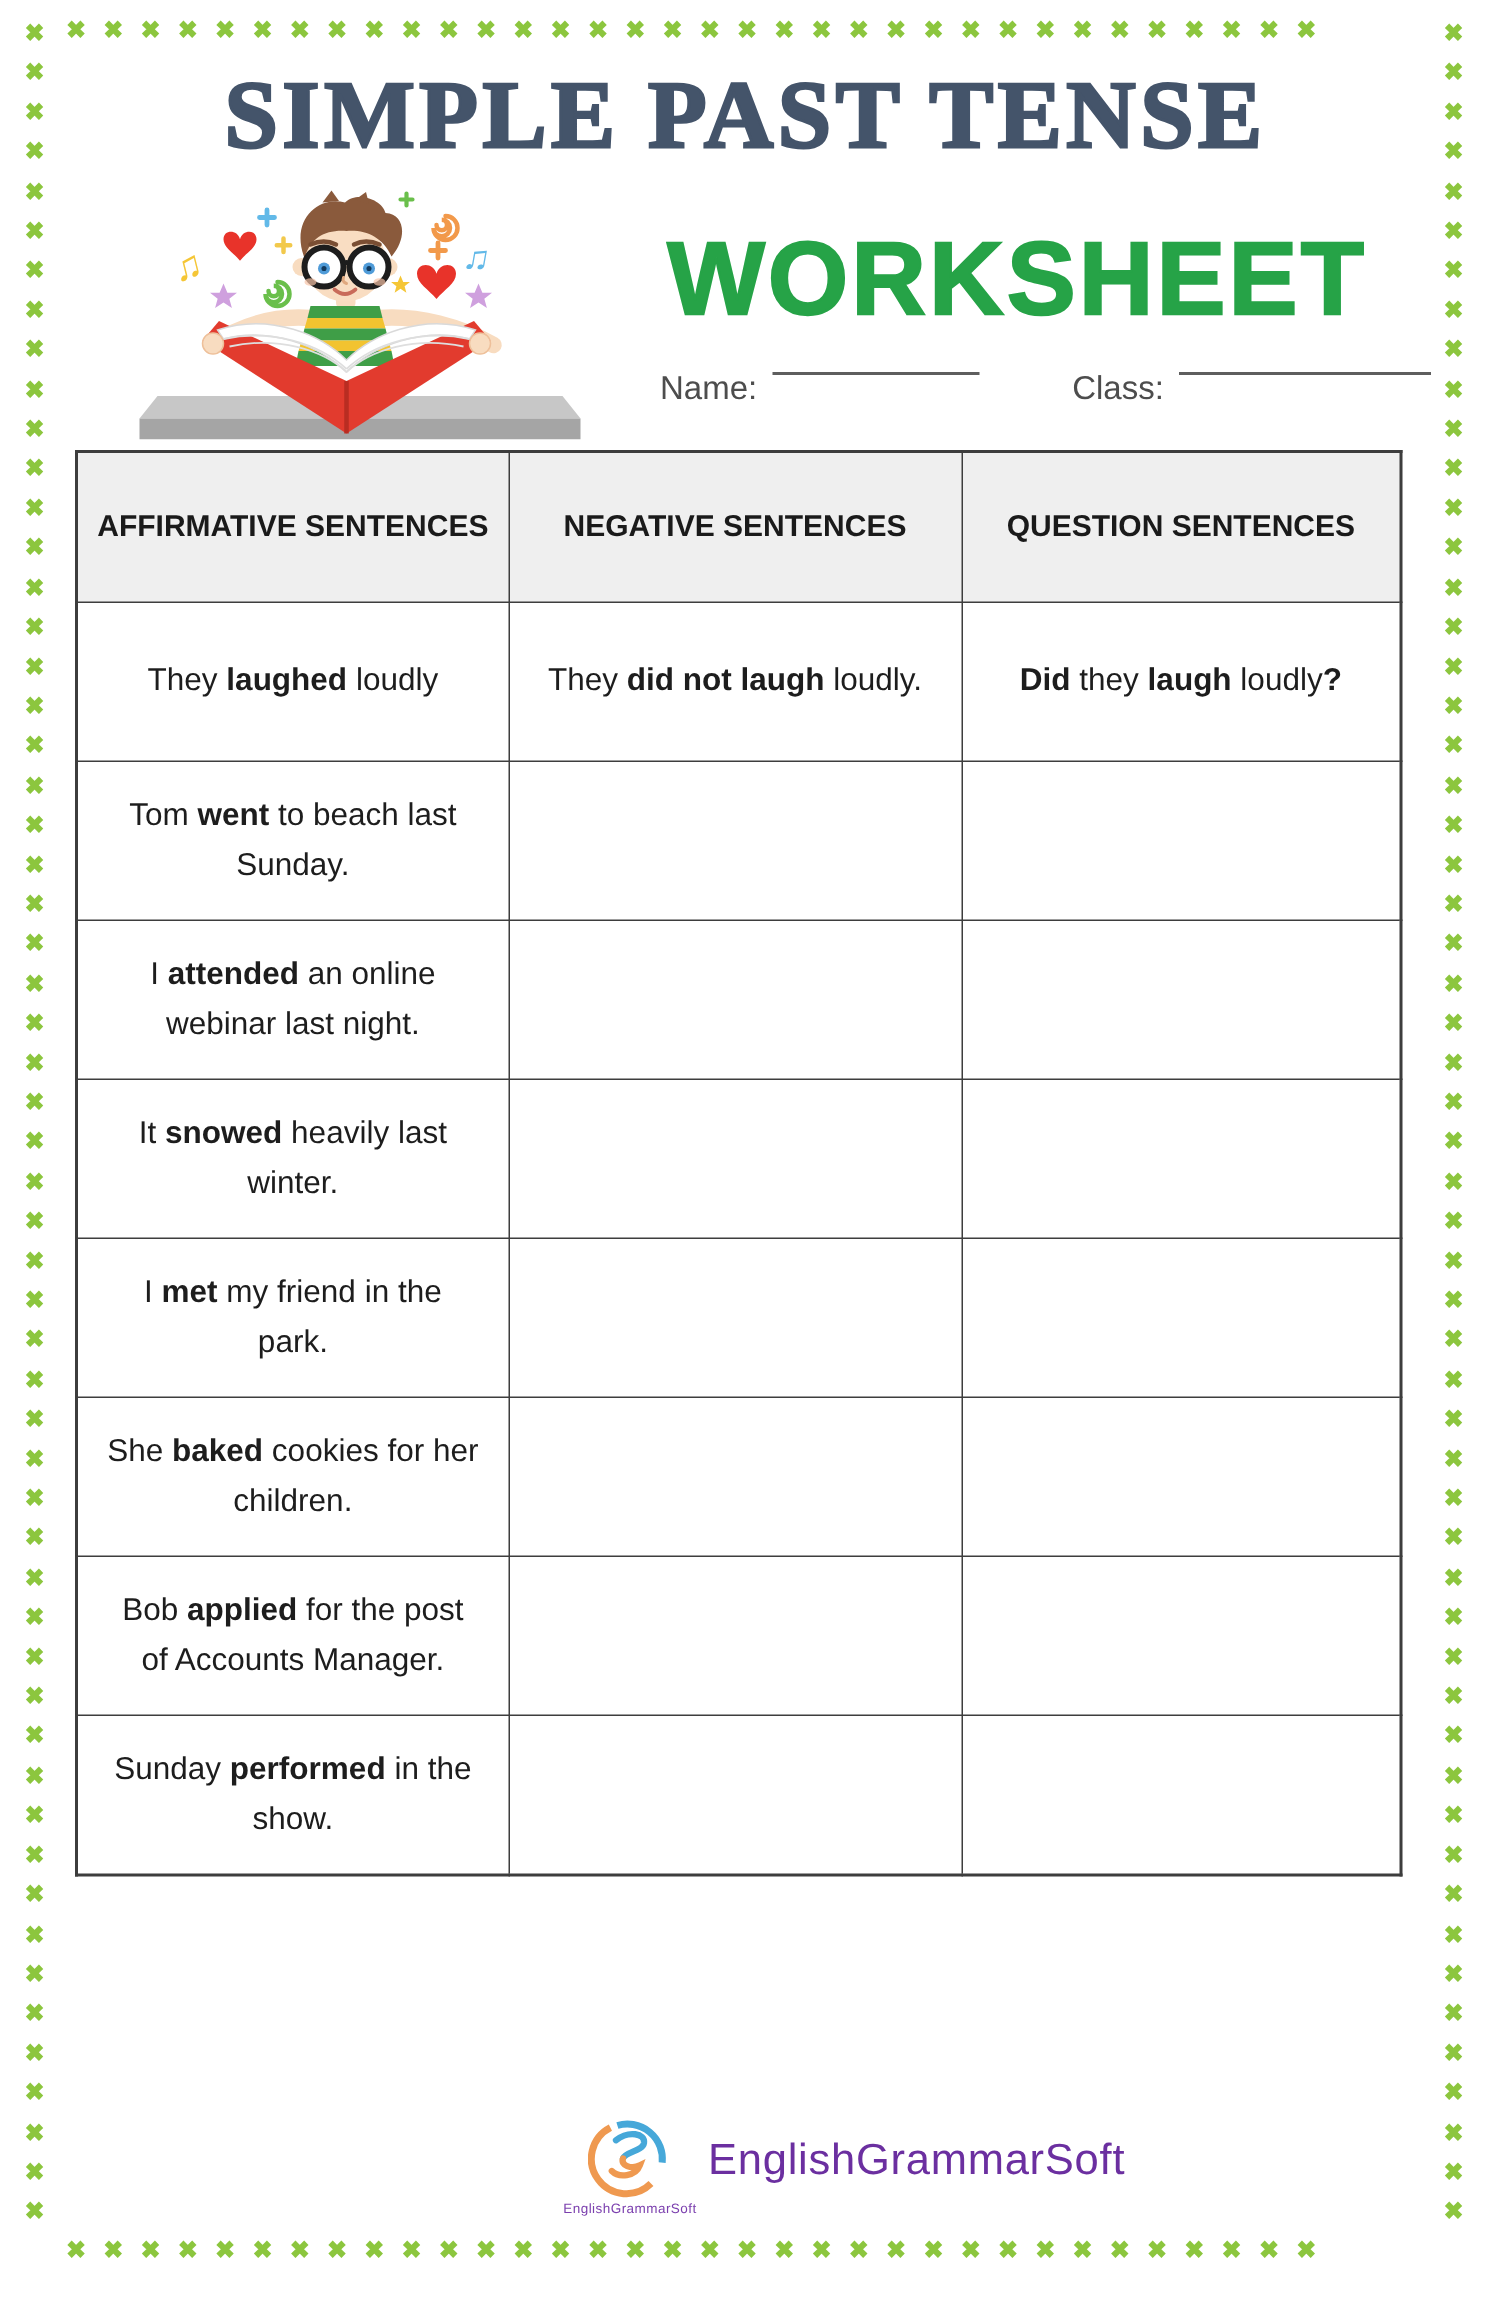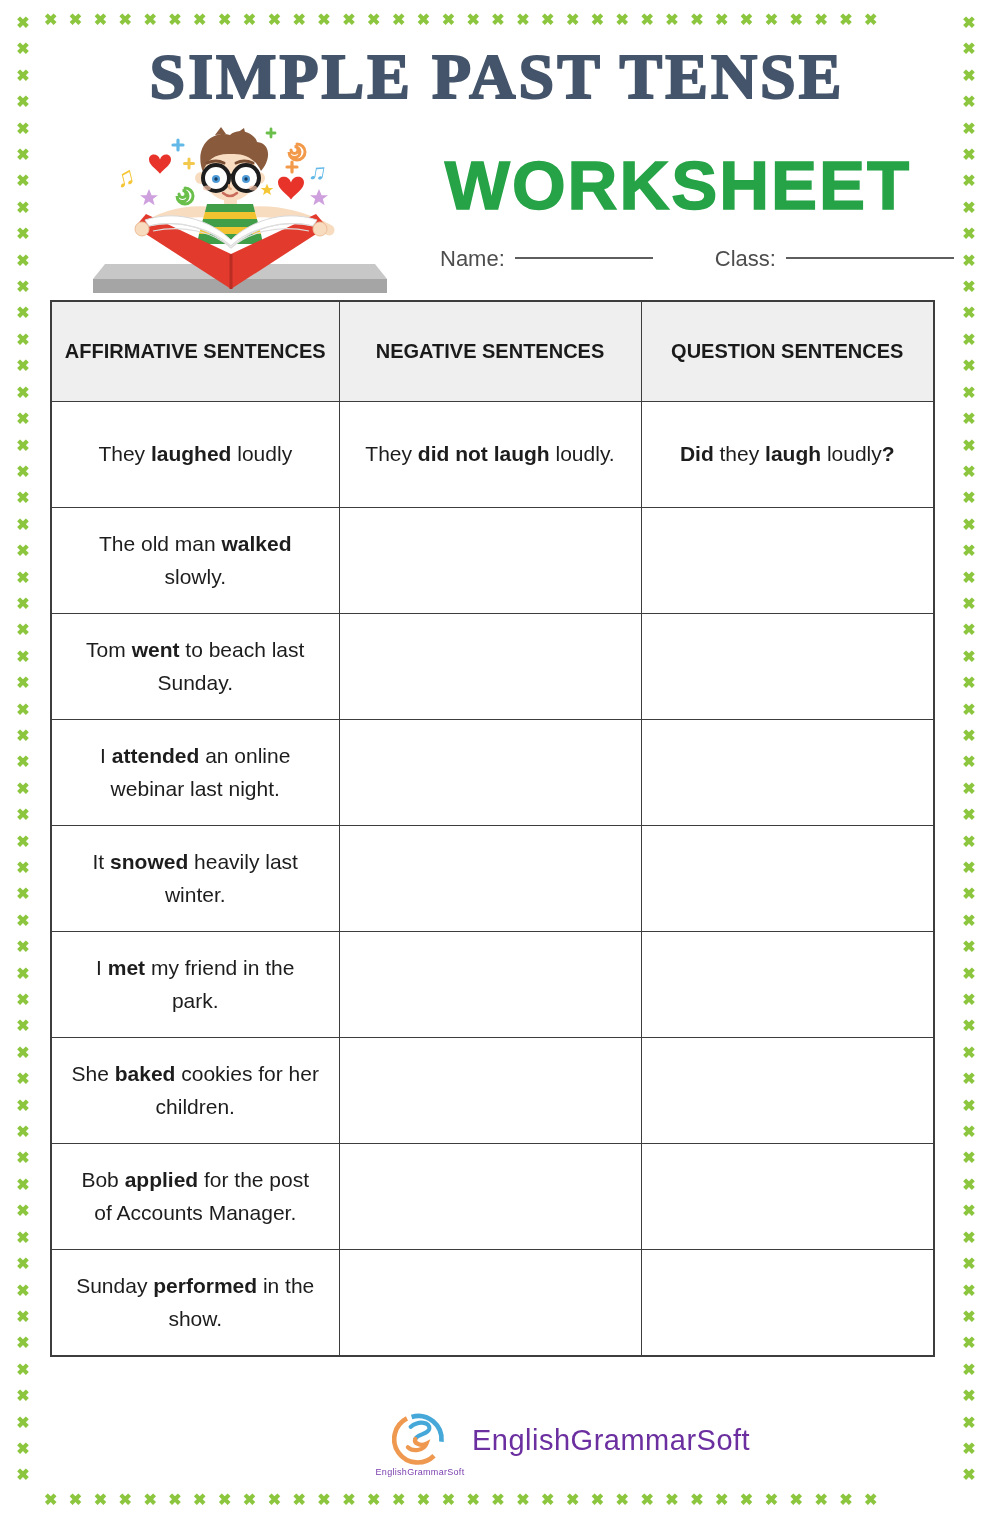--- a/index.html
+++ b/index.html
@@ -17,21 +17,21 @@
 
   .title{position:absolute;left:0;right:0;top:42px;margin:0;text-align:center;
          font-size:64px;font-weight:900;letter-spacing:3px;line-height:1.1;
          color:#44546a;font-family:Liberation Serif, serif;-webkit-text-stroke:2px #44546a;}
   .subtitle{position:absolute;left:420px;width:516px;top:151px;margin:0;text-align:center;
          font-size:69px;font-weight:700;letter-spacing:2px;line-height:1;
          color:#26a347;-webkit-text-stroke:1.5px #26a347;}
 
   .illustration{position:absolute;left:85px;top:126px;}
 
-  .idrow{position:absolute;left:440px;top:246px;display:flex;align-items:center;
+  .idrow{position:absolute;left:440px;top:246px;display:flex;align-items:flex-start;
          font-size:22px;color:#4d4d4d;}
   .idrow .line{border-bottom:2px solid #5e5e5e;height:2px;margin:0 0 4px 10px;}
   .line-name{width:138px;}
   .line-class{width:168px;}
   .lbl-class{margin-left:62px;}
 
   table.ws{position:absolute;left:50px;top:300px;width:883px;border-collapse:collapse;
            table-layout:fixed;background:#fff;border:2px solid #3d3d3d;}
   .ws th,.ws td{border:1.5px solid #3d3d3d;}
   .ws th{height:99px;background:#efefef;font-size:20px;font-weight:700;color:#1a1a1a;
@@ -141,26 +141,20 @@
         <th>QUESTION SENTENCES</th>
       </tr>
     </thead>
     <tbody>
       <tr>
         <td><span>They </span><span class="b">laughed</span><span> loudly</span></td>
         <td><span>They </span><span class="b">did not laugh</span><span> loudly.</span></td>
         <td><span class="b">Did</span><span> they </span><span class="b">laugh</span><span> loudly</span><span class="b">?</span></td>
       </tr>
       <tr>
-        <td><span>The old man </span><span class="b">walked</span><span>
-slowly.</span></td>
-        <td></td>
-        <td></td>
-      </tr>
-      <tr>
         <td><span>Tom </span><span class="b">went</span><span> to beach last
 Sunday.</span></td>
         <td></td>
         <td></td>
       </tr>
       <tr>
         <td><span>I </span><span class="b">attended</span><span> an online
 webinar last night.</span></td>
         <td></td>
         <td></td>

